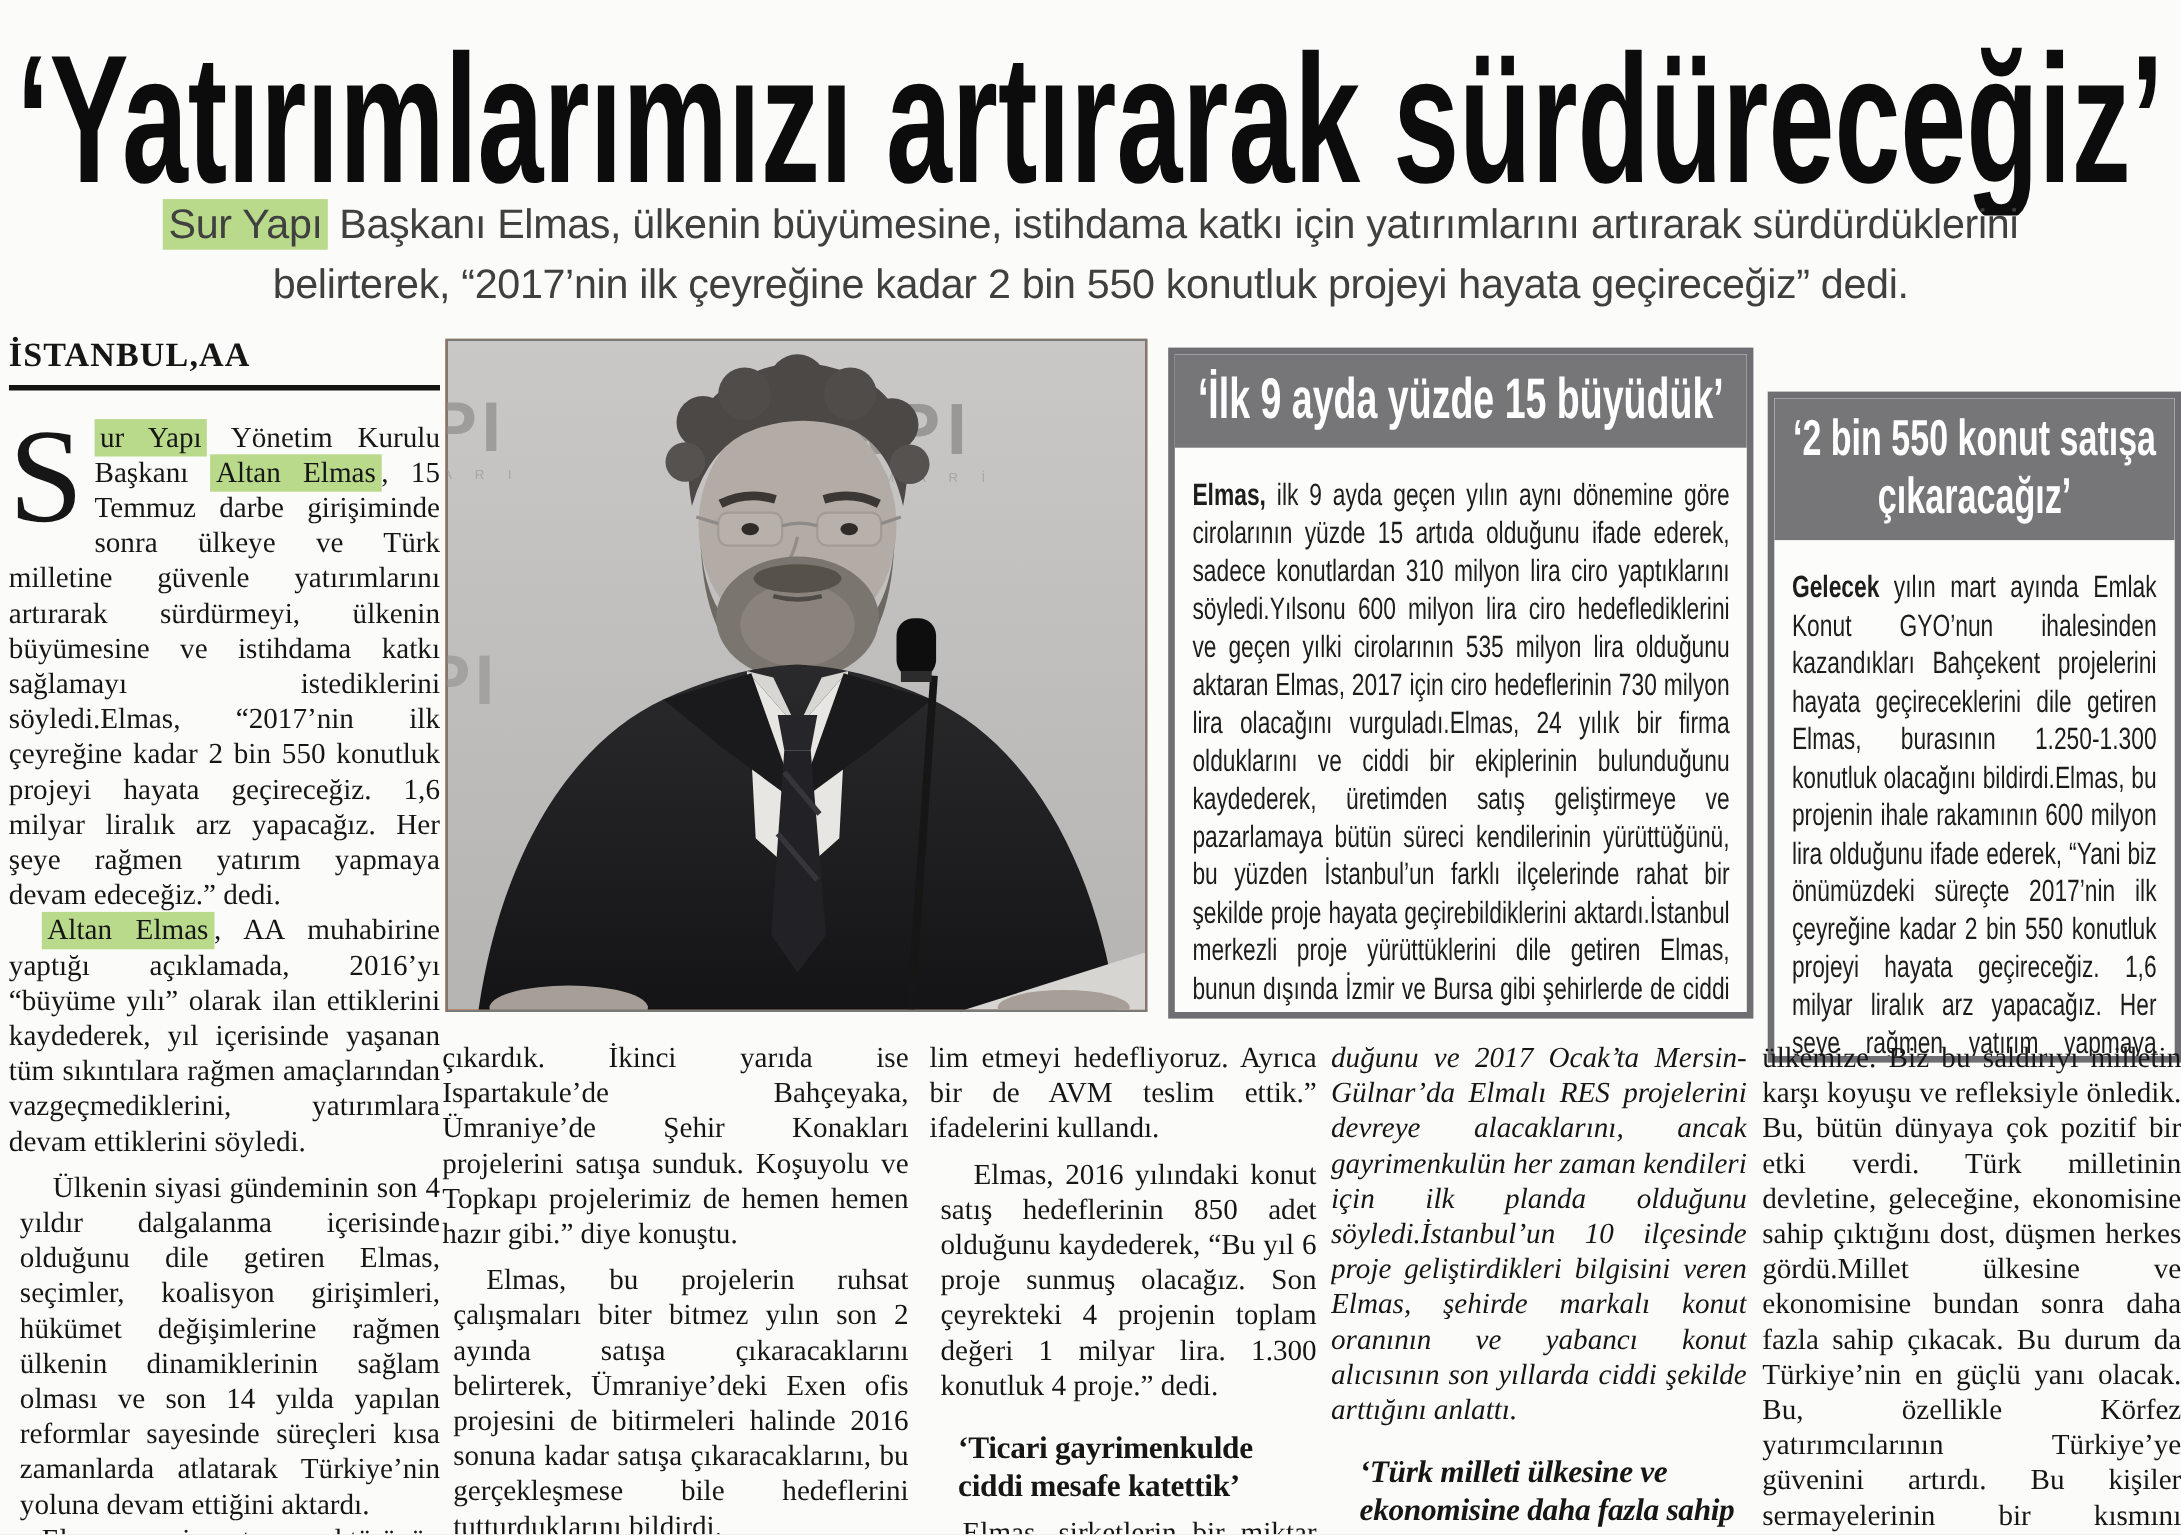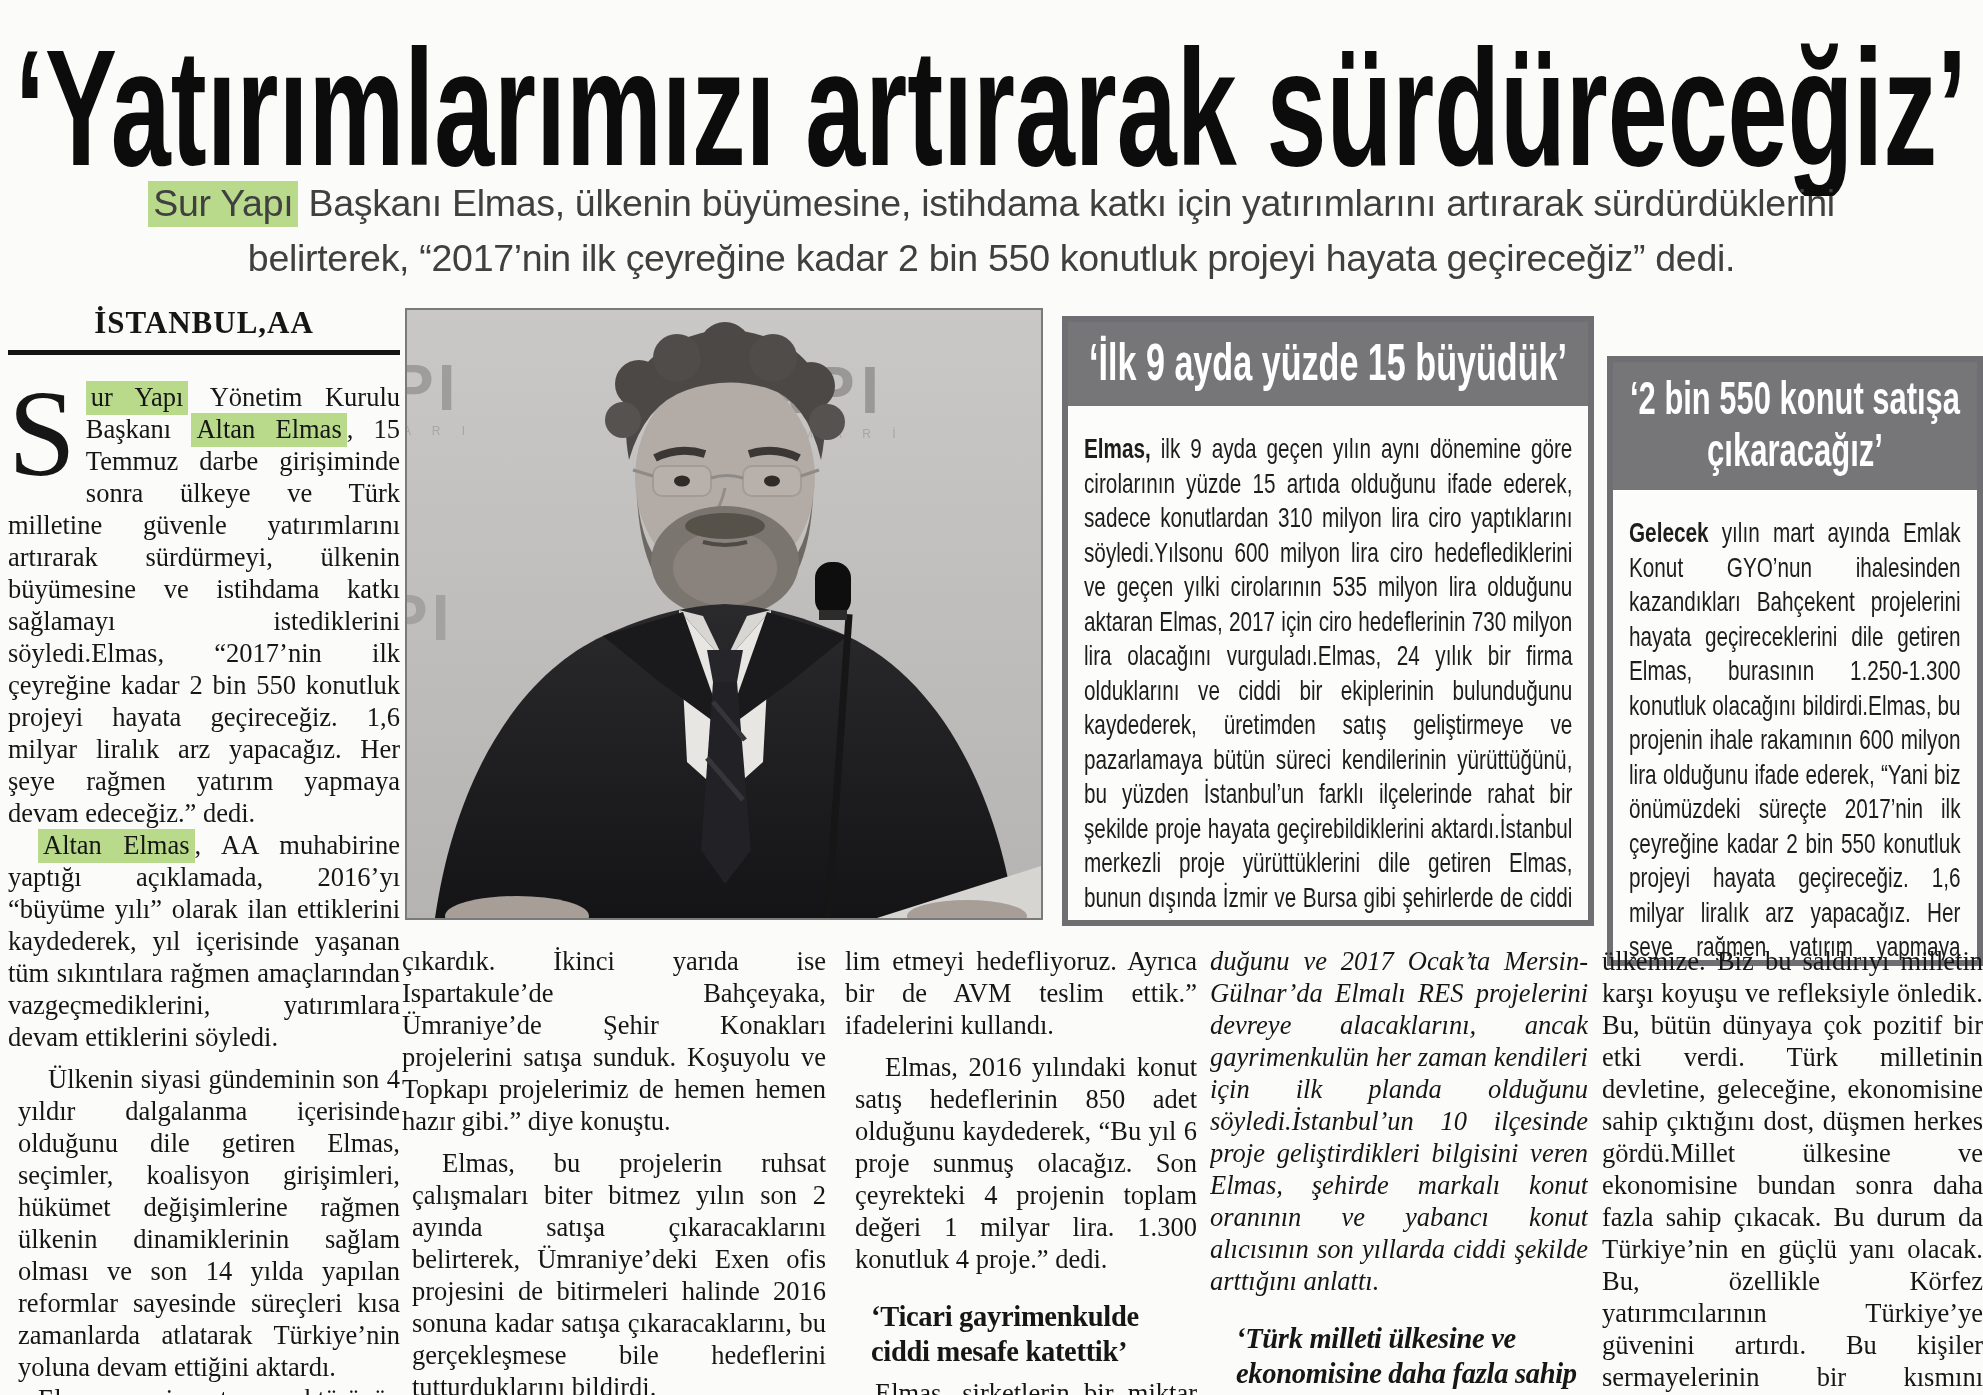--- a/index.html
+++ b/index.html
@@ -8,21 +8,21 @@
   
   .headline-wrap{position:absolute;left:0;top:0;width:1629px;height:178px;margin-top:18px;}
   .headline-wrap svg{display:block;}
   
   .subhead{position:absolute;left:0;top:176px;width:1983px;text-align:center;
            font-family:"Liberation Sans", sans-serif;color:#404040;
            font-size:37.5px;line-height:55px;letter-spacing:-0.3px;white-space:nowrap;}
   .hl{background:#b9d98b;padding:1px 5px 3px 5px;}
   
   .col1{position:absolute;left:8px;top:306px;width:392px;height:1089px;overflow:hidden;}
-  .dateline{font-weight:bold;font-size:31px;letter-spacing:1px;line-height:34px;text-align:center;}
+  .dateline{font-weight:bold;font-size:31px;letter-spacing:1px;line-height:34px;}
   .dateline-rule{height:5px;background:#141414;margin:10px 0 26px 0;}
   .para{font-size:26.5px;line-height:32px;text-align:justify;margin:0;}
   .para.indent{text-indent:30px;}
   .para + .para{margin-top:0px;}
   .para.gap{margin-top:10px;margin-left:10px;}
   .dropcap{float:left;font-size:122px;line-height:94px;padding:6px 10px 0 0;font-weight:normal;}
   
   .photo{position:absolute;left:405px;top:308px;width:638px;height:612px;
          border:2px solid #7a7a78;box-sizing:border-box;background:#c2410c;}
   .photo svg{display:block;}

